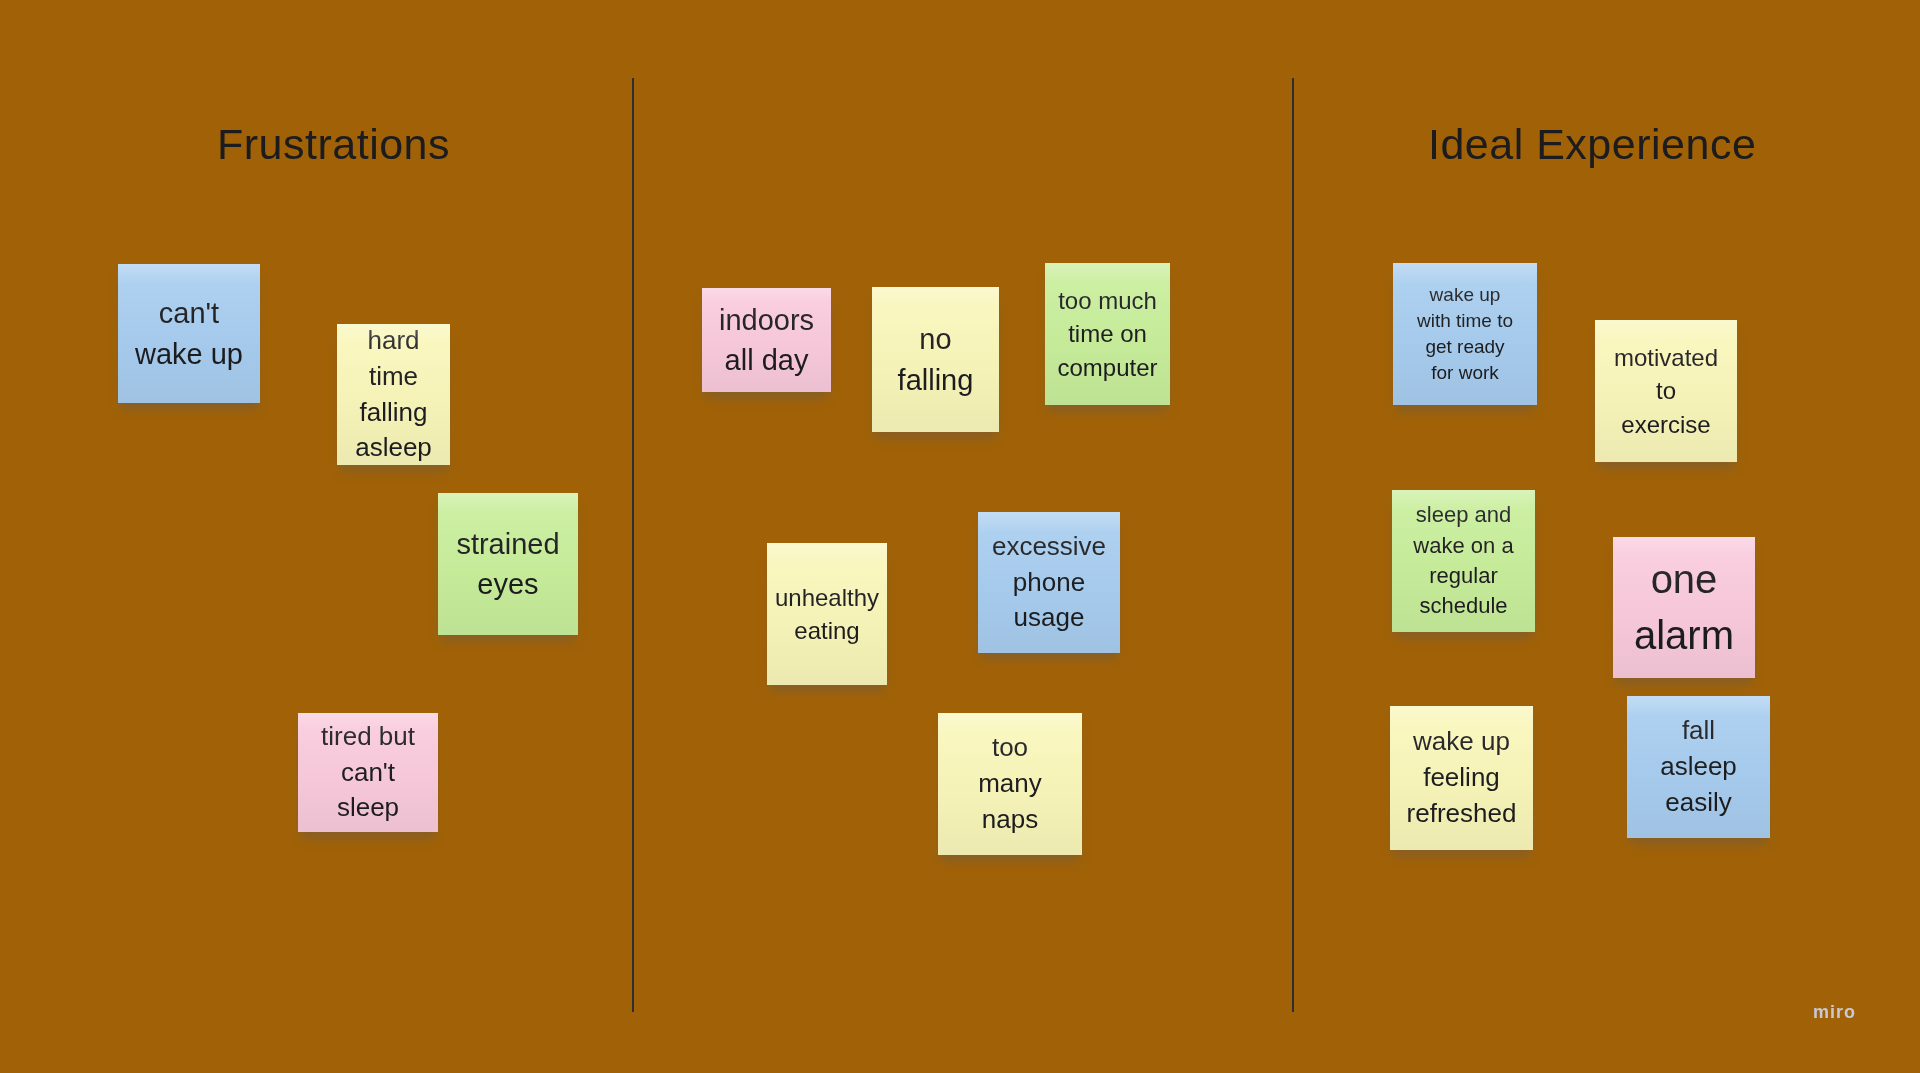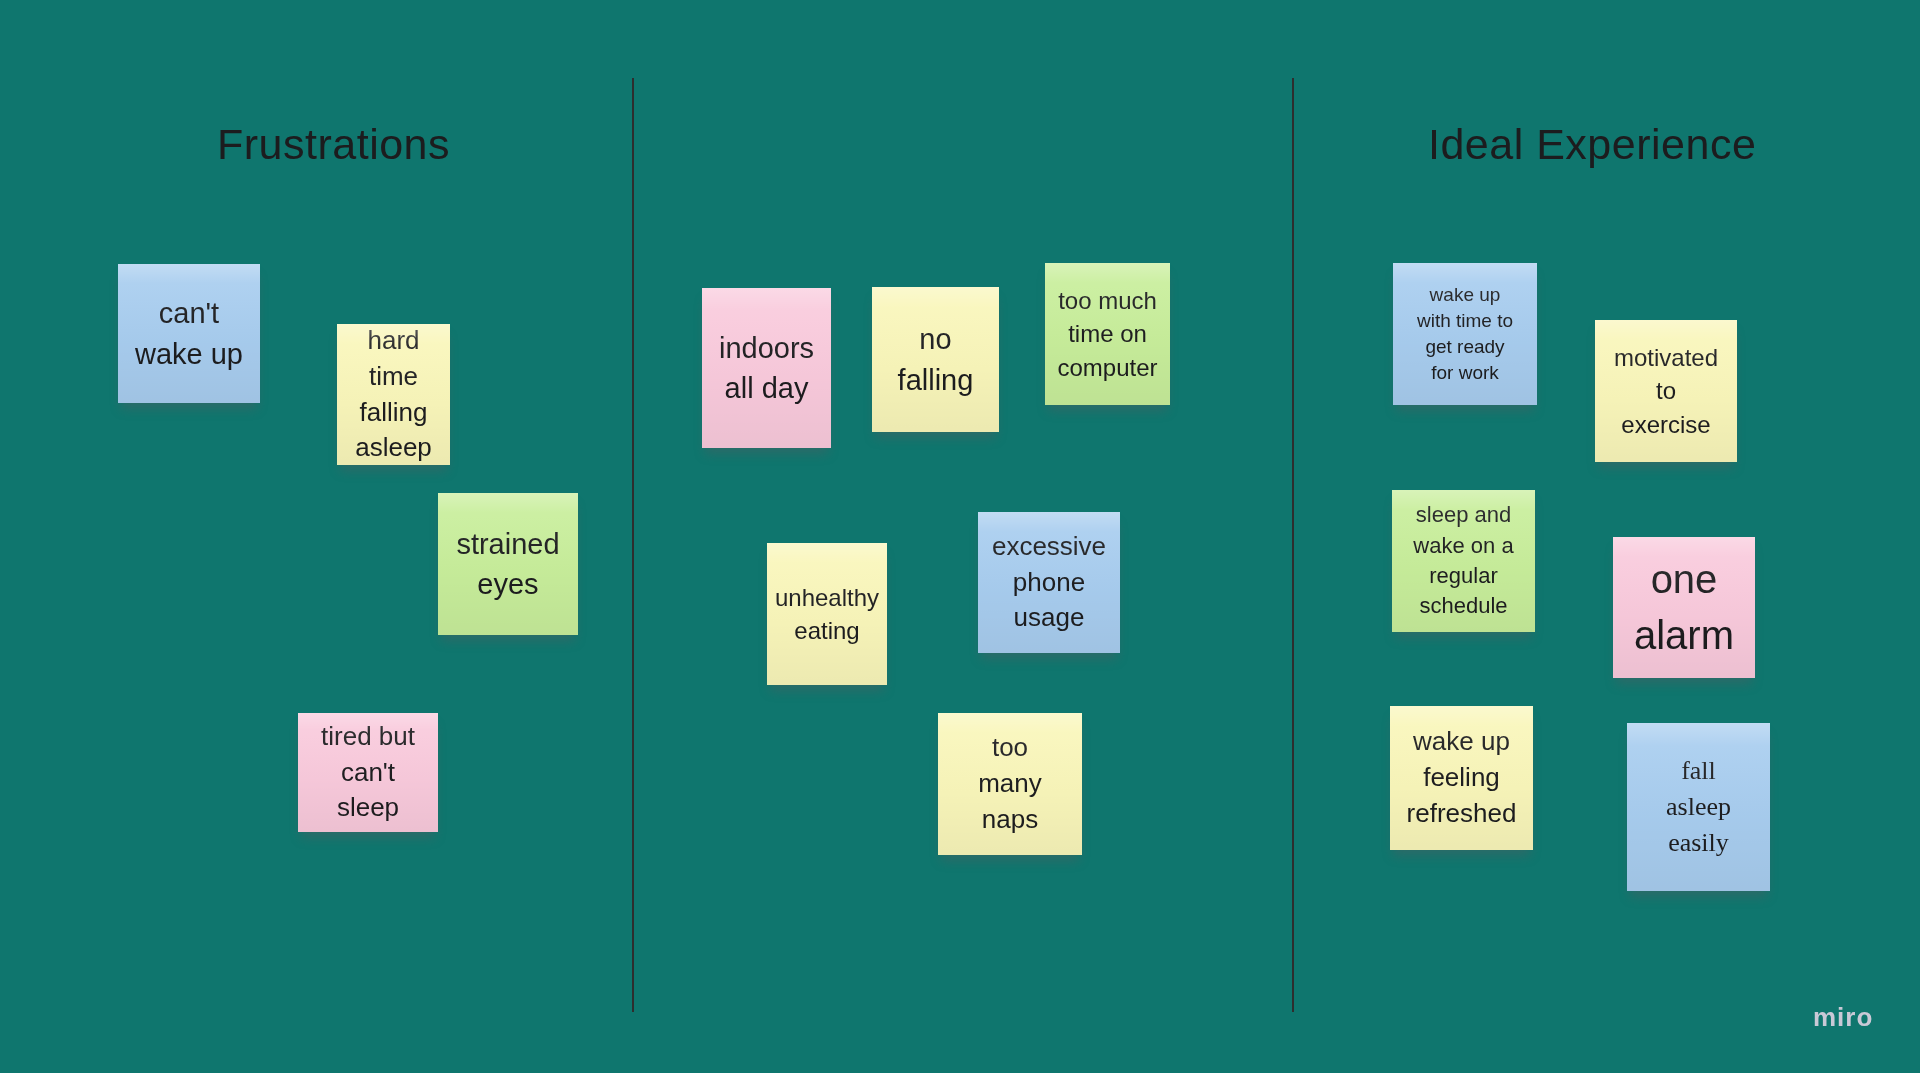--- a/index.html
+++ b/index.html
@@ -3,21 +3,21 @@
 <meta charset="utf-8">
 <style>
   * { margin: 0; padding: 0; box-sizing: border-box; }
   html, body { background: #ffffff; }
   body { font-family: "Liberation Sans", "DejaVu Sans", sans-serif; }
 
   .board {
     position: relative;
     width: 1920px;
     height: 1073px;
-    background: #0f766e;
+    background: #a16207;
     overflow: hidden;
     padding-left: 25px;
   }
 
   .col-title {
     position: absolute;
     font-size: 43px;
     font-weight: 400;
     color: #1c1c1e;
     letter-spacing: 0.5px;
@@ -57,21 +57,21 @@
   }
   .note.blue   { background: #a8cdef; }
   .note.yellow { background: #f9f6ba; }
   .note.green  { background: #c8ee9b; }
   .note.pink   { background: #f9cadc; }
 
   .watermark {
     position: absolute;
     left: 1813px;
     top: 1002px;
-    font-size: 26px;
+    font-size: 18px;
     font-weight: 700;
     color: #c9c9d6;
     letter-spacing: 1px;
   }
 </style>
 </head>
 <body>
 
 <div class="board">
 
@@ -85,21 +85,21 @@
 wake up</div>
   <div class="note yellow" style="left:337px; top:324px; width:113px; height:141px; font-size:26px;">hard time
 falling
 asleep</div>
   <div class="note green" style="left:390px; top:493px; width:140px; height:142px; font-size:29px;margin-left:48px;">strained
 eyes</div>
   <div class="note pink" style="left:298px; top:713px; width:140px; height:119px; font-size:26px;">tired but
 can't
 sleep</div>
 
-  <div class="note pink" style="left:702px; top:288px; width:129px; height:160px; font-size:29px;">indoors
+  <div class="note pink" style="left:702px; top:288px; width:129px; height:104px; font-size:29px;">indoors
 all day</div>
   <div class="note yellow" style="left:872px; top:287px; width:127px; height:145px; font-size:29px;">no
 falling</div>
   <div class="note green" style="left:1045px; top:263px; width:125px; height:142px; font-size:24px;">too much
 time on
 computer</div>
   <div class="note yellow" style="left:767px; top:543px; width:120px; height:142px; font-size:24px;">unhealthy
 eating</div>
   <div class="note blue" style="left:978px; top:512px; width:142px; height:141px; font-size:26px;">excessive
 phone
@@ -117,19 +117,19 @@
 exercise</div>
   <div class="note green" style="left:1392px; top:490px; width:143px; height:142px; font-size:22px;">sleep and
 wake on a
 regular
 schedule</div>
   <div class="note pink" style="left:1613px; top:537px; width:142px; height:141px; font-size:40px;">one
 alarm</div>
   <div class="note yellow" style="left:1390px; top:706px; width:143px; height:144px; font-size:26px;">wake up
 feeling
 refreshed</div>
-  <div class="note blue" style="left:1627px; top:723px; width:143px; height:168px; font-size:26px;font-family:Liberation Serif, serif;">fall
+  <div class="note blue" style="left:1627px; top:696px; width:143px; height:142px; font-size:26px;">fall
 asleep
 easily</div>
 
   <div class="watermark">miro</div>
 
 </div>
 
 </body></html>

